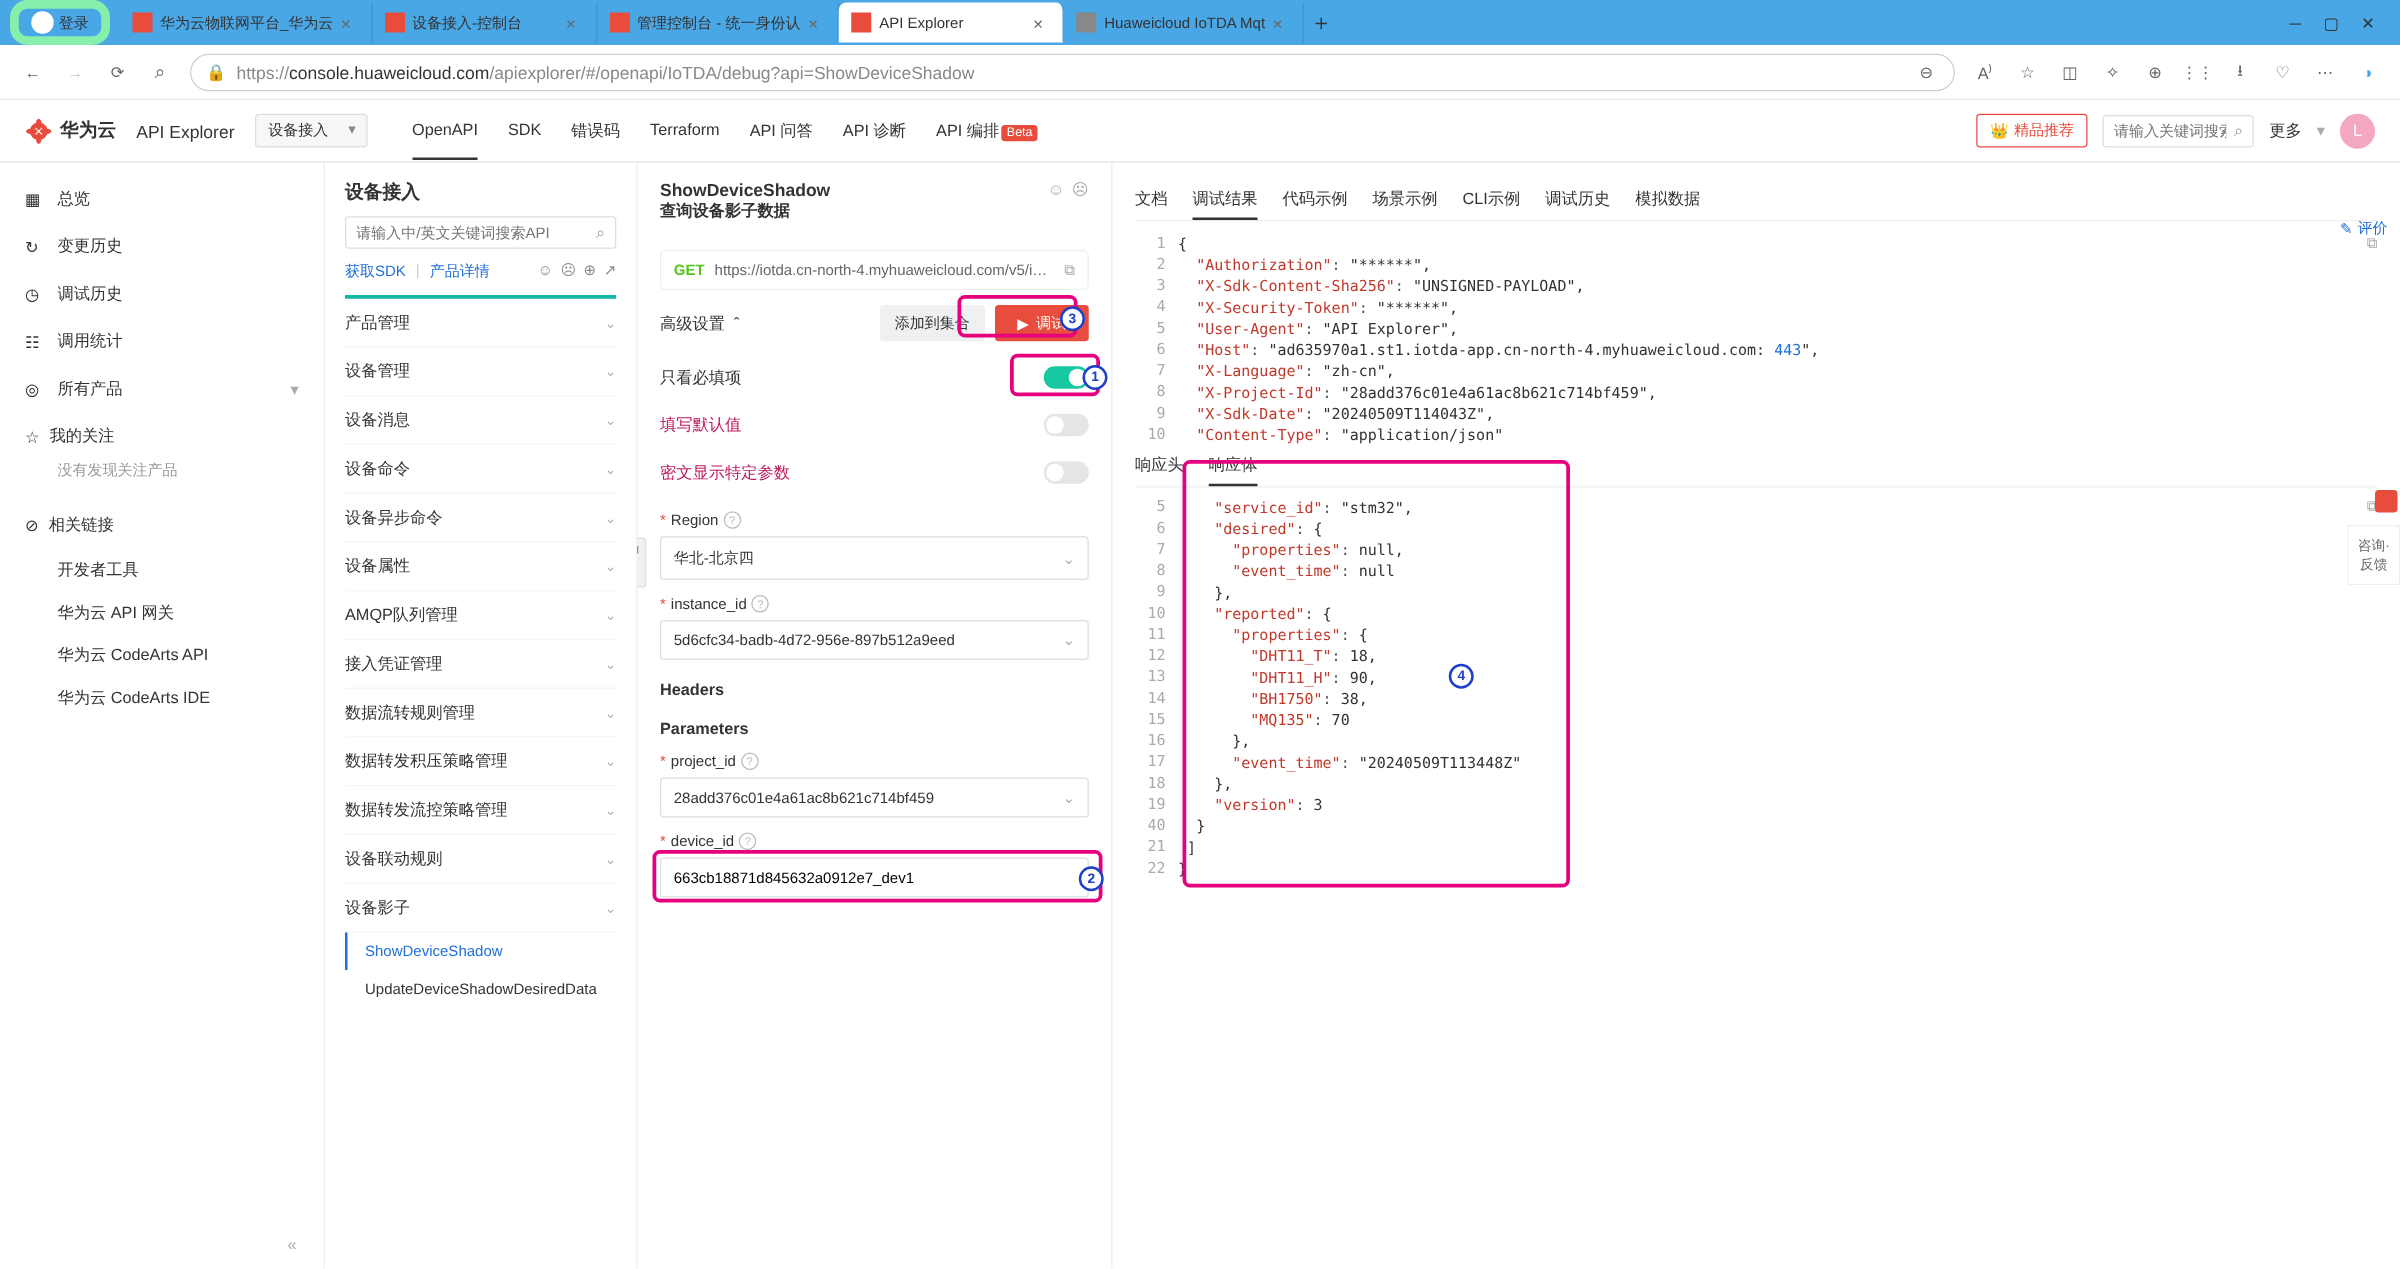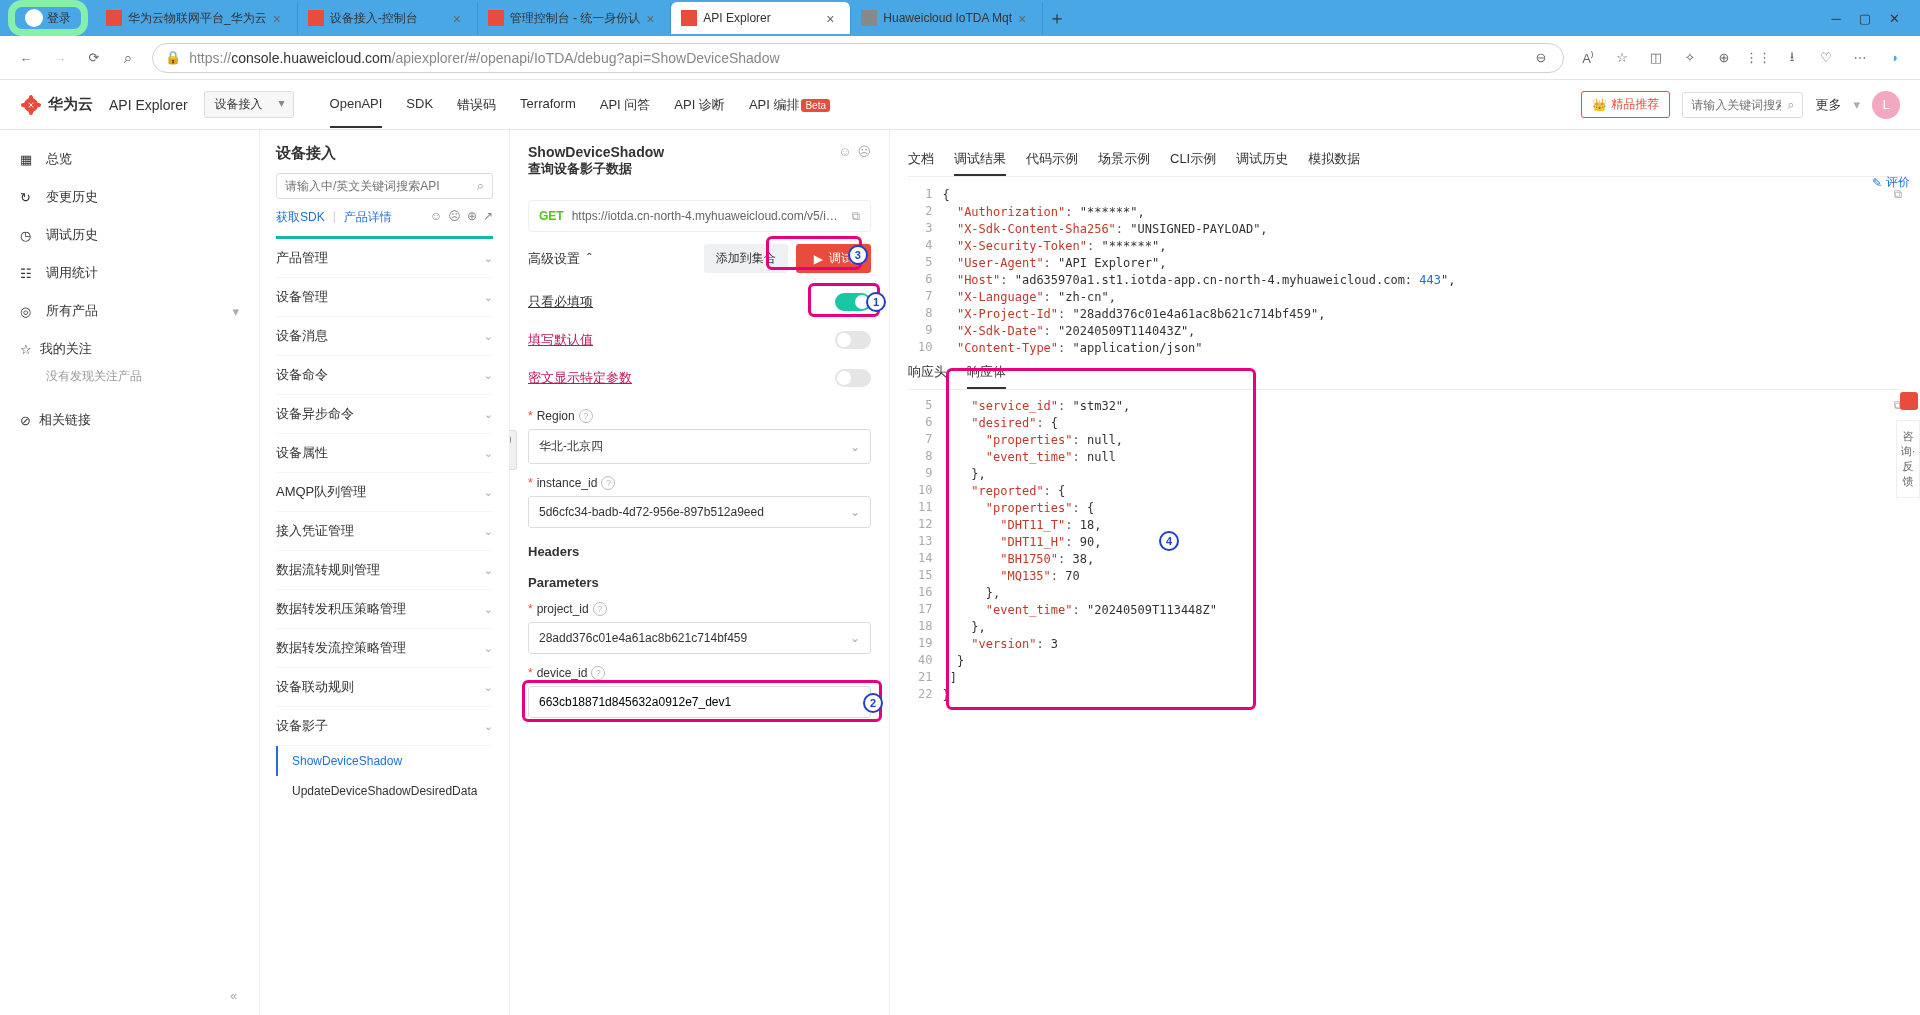--- a/index.html
+++ b/index.html
@@ -70,21 +70,21 @@
 .col3 .sub-title { font-size: 13px; font-weight: 600; margin-bottom: 10px; }
 .col3 .smile { color: #aaa; display: flex; gap: 6px; }
 .col3 .get-row { display: flex; align-items: center; gap: 8px; padding: 8px 10px; border: 1px solid #eee; border-radius: 4px; margin: 12px 0; font-size: 12px; }
 .col3 .get-row .meth { color: #52c41a; font-weight: 600; }
 .col3 .get-row .urlp { flex: 1; color: #666; white-space: nowrap; overflow: hidden; text-overflow: ellipsis; }
 .col3 .adv-row { display: flex; justify-content: space-between; align-items: center; margin: 10px 0; }
 .col3 .adv-title { font-size: 13px; cursor: pointer; }
 .col3 .adv-actions { display: flex; gap: 8px; align-items: center; }
 .col3 .collect-btn { padding: 6px 12px; background: #eef0f2; border-radius: 3px; font-size: 12px; cursor: pointer; }
 .col3 .debug-btn { padding: 6px 18px; background: #e74c3c; color: #fff; border-radius: 3px; font-size: 12px; display: flex; align-items: center; gap: 6px; cursor: pointer; }
-.col3 .opt-row { display: flex; justify-content: space-between; align-items: center; padding: 10px 0; font-size: 13px; text-decoration: underline; }
+.col3 .opt-row { display: flex; justify-content: space-between; align-items: center; padding: 10px 0; font-size: 13px; }
 .col3 .opt-row.disabled { color: #be185d; }
 .col3 .toggle { width: 36px; height: 18px; border-radius: 10px; background: #ccc; position: relative; cursor: pointer; }
 .col3 .toggle.on { background: #17c8a3; }
 .col3 .toggle::after { content: ""; position: absolute; width: 14px; height: 14px; background: #fff; border-radius: 50%; top: 2px; left: 2px; }
 .col3 .toggle.on::after { left: 20px; }
 .col3 .toggle.off-dis { background: #e5e5e5; cursor: default; }
 .col3 .fld-label { font-size: 12px; margin-top: 12px; margin-bottom: 6px; display: flex; align-items: center; gap: 4px; }
 .col3 .fld-label .ast { color: #e74c3c; }
 .col3 .fld-label .q { width: 14px; height: 14px; border: 1px solid #bbb; border-radius: 50%; display: inline-flex; align-items: center; justify-content: center; font-size: 9px; color: #bbb; cursor: help; }
 .col3 .sel-box { border: 1px solid #ddd; border-radius: 3px; padding: 8px 10px; font-size: 12px; display: flex; justify-content: space-between; align-items: center; cursor: pointer; }
@@ -107,21 +107,21 @@
 .col4 .resp-title { font-size: 14px; font-weight: 600; margin: 14px 0 8px; }
 .col4 .resp-tabs { display: flex; gap: 20px; border-bottom: 1px solid #eee; margin-bottom: 8px; }
 .col4 .resp-tabs .t { padding: 6px 0; font-size: 13px; cursor: pointer; }
 .col4 .resp-tabs .t.active { border-bottom: 2px solid #333; font-weight: 500; }
 .col4 .copy-icn { position: absolute; right: 0; top: 0; color: #aaa; cursor: pointer; }
 .col4 .eval { position: absolute; top: 44px; right: 10px; writing-mode: horizontal-tb; display: flex; align-items: center; gap: 4px; font-size: 12px; color: #1e6fd9; }
 
 .annot { position: absolute; border: 3px solid #e6007e; border-radius: 6px; pointer-events: none; }
 .annot .num { position: absolute; width: 20px; height: 20px; border-radius: 50%; background: #fff; border: 2px solid #1e40c8; color: #1e40c8; font-size: 11px; font-weight: bold; display: flex; align-items: center; justify-content: center; }
 
-.feedback-side { position: fixed; right: 0; top: 420px; width: 24px; background: #fff; border: 1px solid #eee; padding: 8px 2px; font-size: 11px; text-align: center; color: #666; cursor: pointer; }
+.feedback-side { position: fixed; right: 0; top: 420px; width: 42px; background: #fff; border: 1px solid #eee; padding: 8px 2px; font-size: 11px; text-align: center; color: #666; cursor: pointer; }
 .feedback-icon { position: fixed; right: 2px; top: 392px; width: 18px; height: 18px; background: #e74c3c; border-radius: 3px; }
 
 svg.flower-svg { width: 100%; height: 100%; }
 </style>
 </head>
 <body>
 
 <div class="browser-top">
   <div class="login-btn">
     <span class="avatar"></span>
@@ -248,20 +248,26 @@
           <span>调用统计</span>
         </div>
         <div class="item exp">
           <span class="ic">◎</span>
           <span>所有产品</span>
         </div>
       </div>
     <div class="hdr">☆ <span>我的关注</span></div>
     <div class="sub">没有发现关注产品</div>
     <div class="hdr" style="margin-top:16px;">⊘ <span>相关链接</span></div>
+    <div id="sb1-links">
+        <div class="link">开发者工具</div>
+        <div class="link">华为云 API 网关</div>
+        <div class="link">华为云 CodeArts API</div>
+        <div class="link">华为云 CodeArts IDE</div>
+      </div>
     <div class="collapse-btn">«</div>
   </div>
 
   <div class="col col2">
     <h3>设备接入</h3>
     <div class="srch">
       <input placeholder="请输入中/英文关键词搜索API" style="">
       <span style="color:#999;">⌕</span>
     </div>
     <div class="links">

